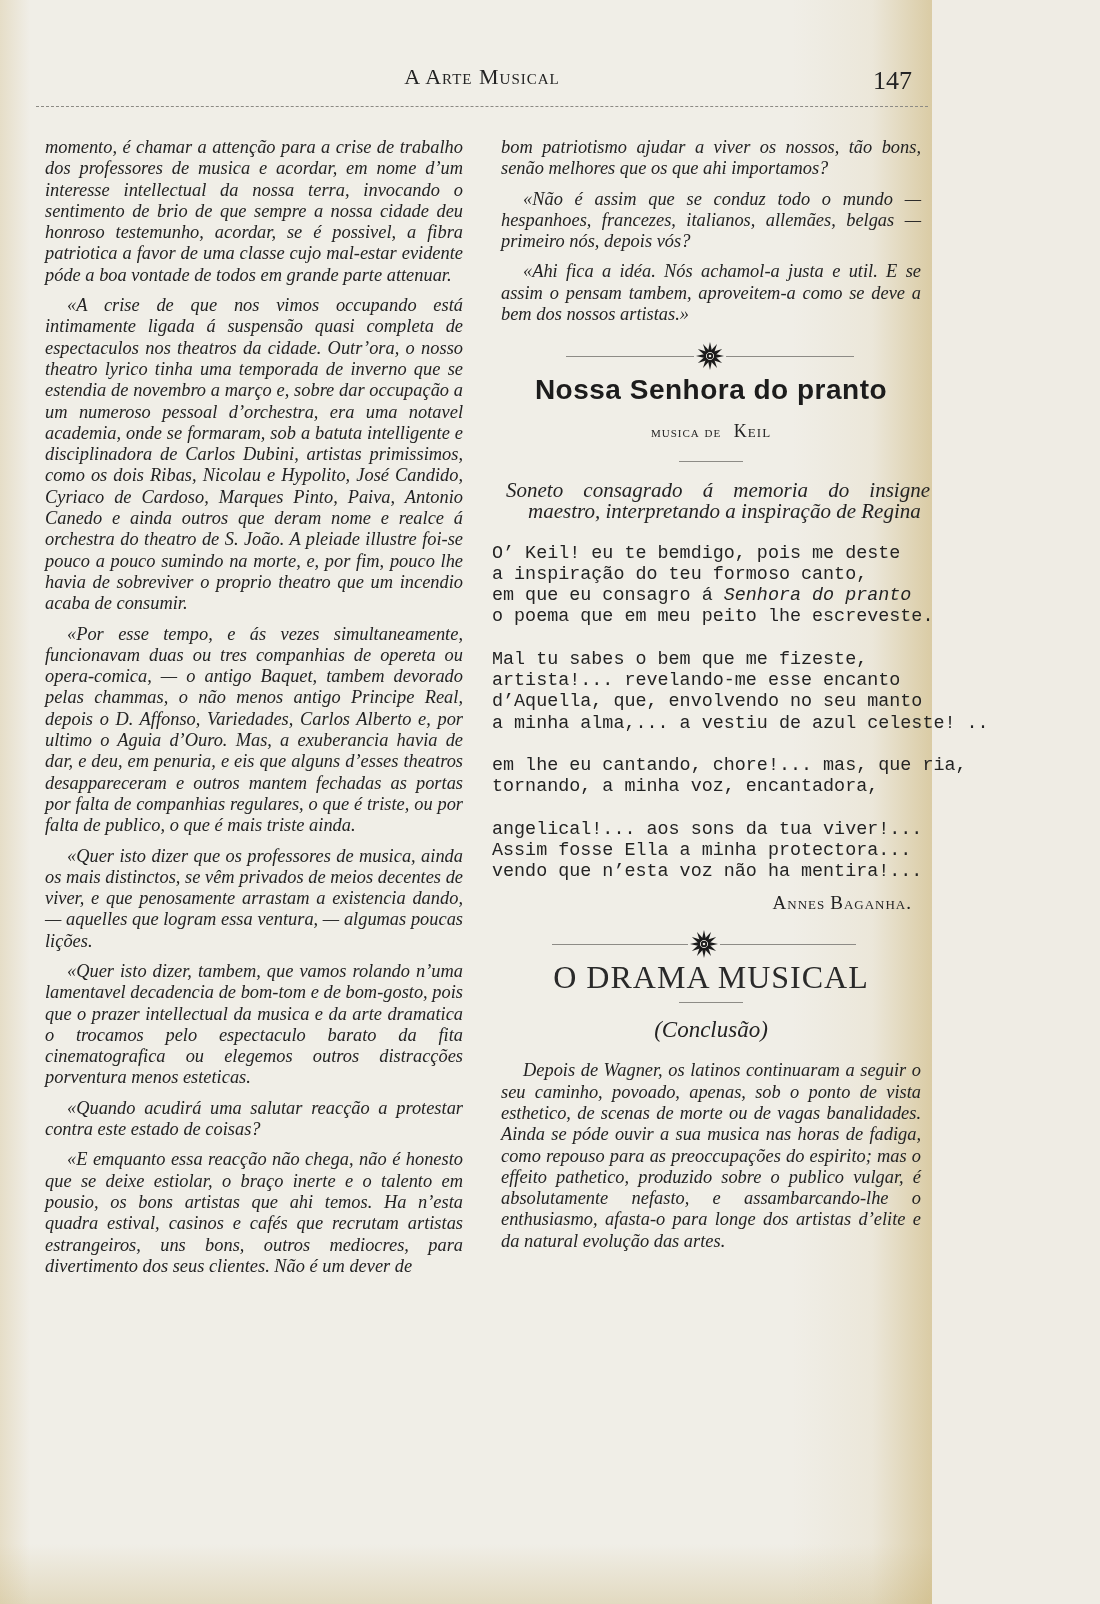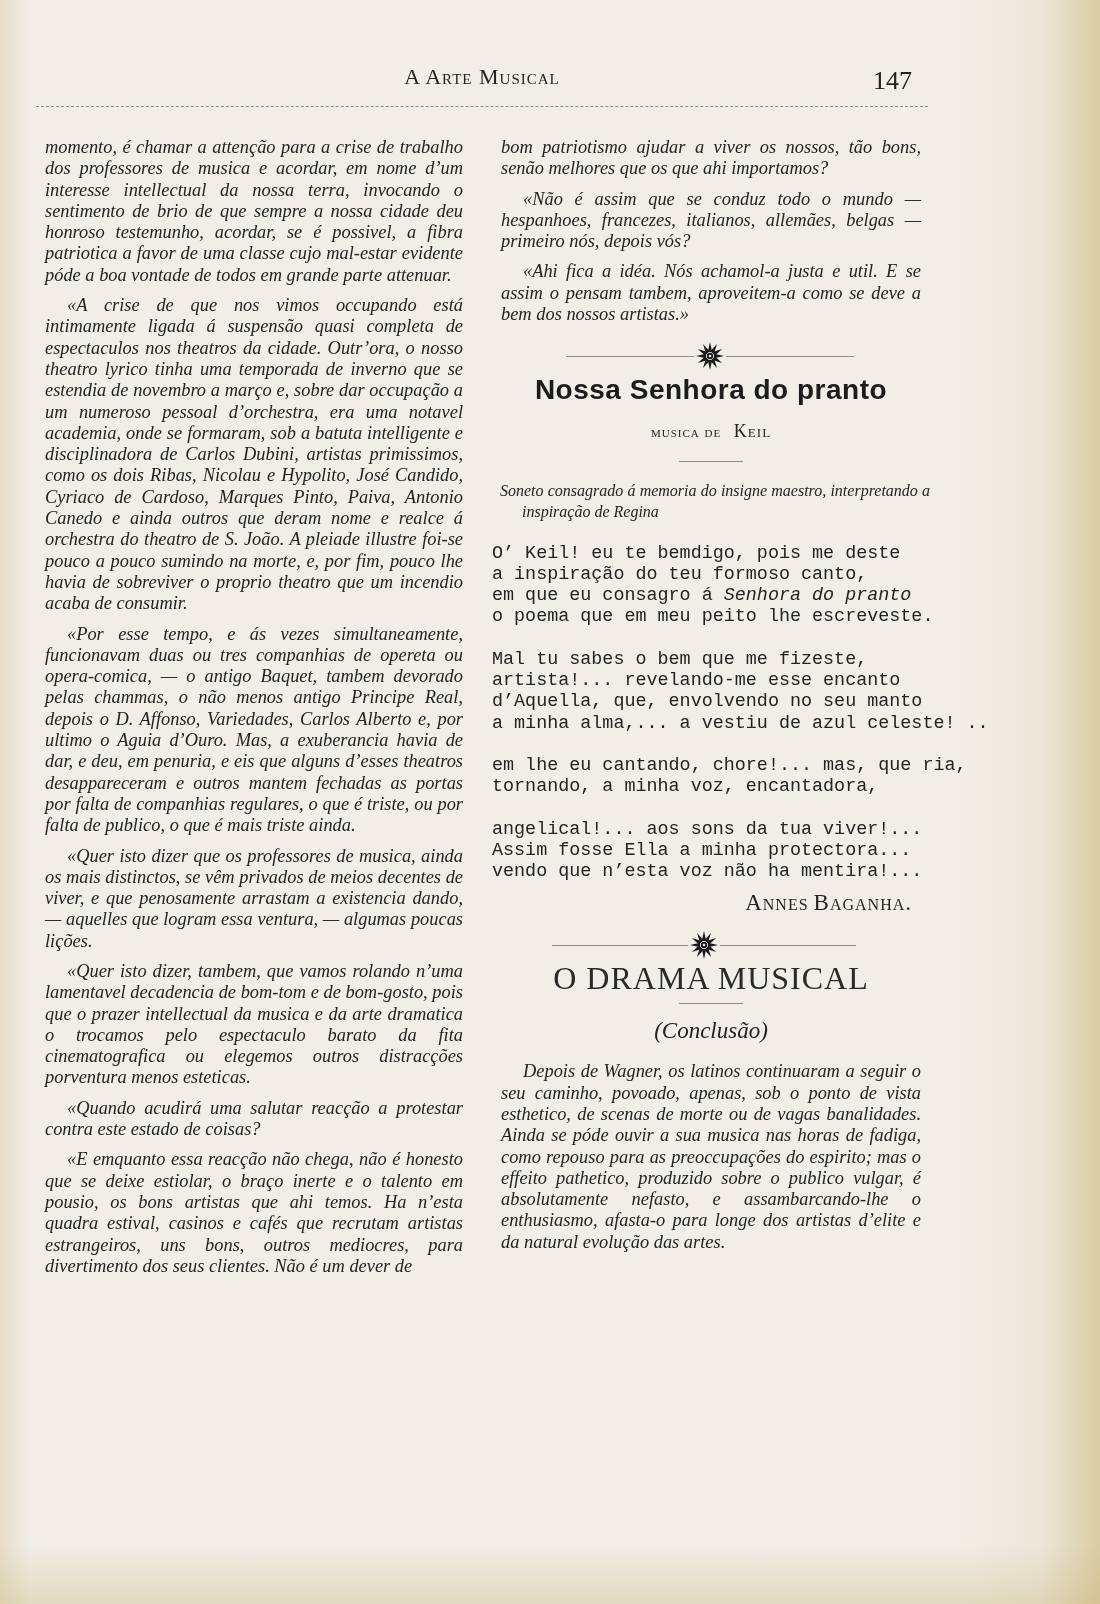--- a/index.html
+++ b/index.html
@@ -4,21 +4,21 @@
   <style>
     html, body { margin: 0; padding: 0; }
     body {
       width: 1100px; height: 1604px; overflow: hidden;
       background: #efece4;
       position: relative;
       color: #232323;
       font-family: "Liberation Serif", "DejaVu Serif", serif;
     }
     .page {
-      position: absolute; left: 0; top: 0; width: 1100px; height: 1604px;
+      position: absolute; left: 0; top: 0; width: 932px; height: 1604px;
       background:
         linear-gradient(to right, rgba(210,190,140,0.35) 0px, rgba(210,190,140,0) 30px),
         linear-gradient(to left, rgba(200,175,110,0.55) 0px, rgba(210,190,140,0.15) 60px, rgba(210,190,140,0) 140px),
         linear-gradient(to top, rgba(200,180,120,0.35) 0px, rgba(210,190,140,0) 60px),
         #f0eee7;
     }
     .running-head {
       position: absolute; left: 36px; top: 62px; width: 892px; height: 40px;
     }
     .running-title {
@@ -58,31 +58,31 @@
     }
     .byline {
       text-align: center; font-size: 15px; margin-top: 20px;
       font-variant: small-caps; letter-spacing: 1px;
     }
     .byline .big { font-size: 18px; margin-left: 8px; }
     .short-rule {
       width: 64px; height: 0; border-top: 1px solid #8d8b86; margin: 18px auto 0 auto;
     }
     .dedication {
-      font-style: italic; font-size: 16px; line-height: 21.3px;
-      margin: 18px 0 0 8px; padding-left: 22px; text-indent: -22px; text-align: justify;
+      font-style: italic; font-size: 21px; line-height: 21.3px;
+      margin: 18px 0 0 14px; padding-left: 22px; text-indent: -22px; text-align: justify;
     }
     .poem { margin-top: 20px; text-align: left; }
     .stanza { margin: 0 0 21px 0; }
     .verse { display: block; white-space: nowrap; font-family: Liberation Mono, monospace; }
     .signature {
       text-align: right; font-variant: small-caps; letter-spacing: 1px;
       font-size: 16px; margin-top: 10px; padding-right: 18px;
     }
-    .signature .big { font-size: 23px; }
+    .signature .big { font-size: 19px; }
     .section-title-serif {
       text-align: center; font-size: 32px; letter-spacing: 1px;
       font-weight: normal; margin: 8px 0 0 0; color: #2a2a2a;
     }
     .subtitle-it {
       text-align: center; font-style: italic; font-size: 23px; margin-top: 16px;
     }
     .body-para { margin-top: 20px; }
   </style>
 </head>

